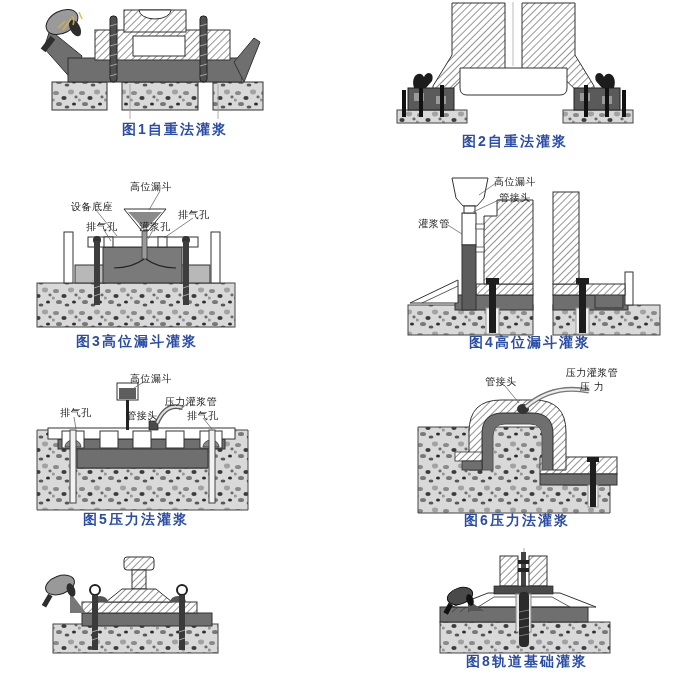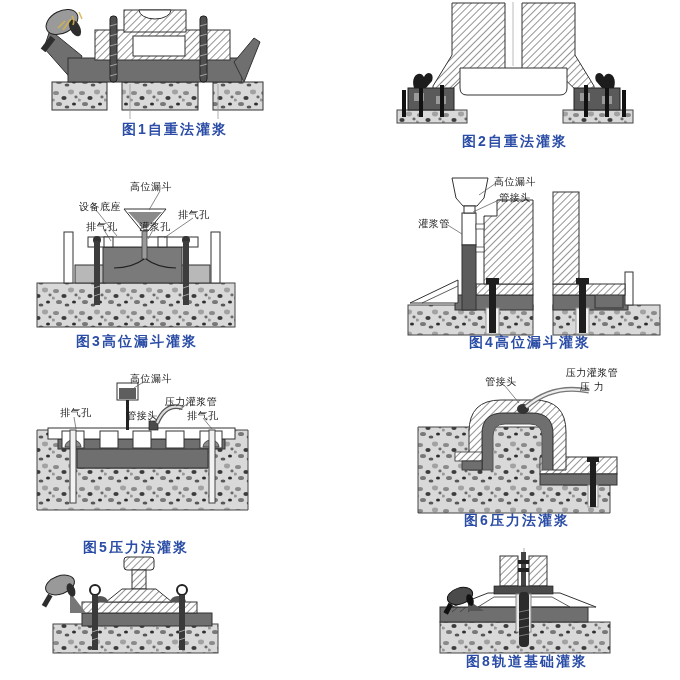--- a/index.html
+++ b/index.html
@@ -292,26 +292,26 @@
       <ellipse cx="470" cy="600" rx="3.5" ry="6" transform="rotate(-18 470 600)" fill="#111"></ellipse>
       <rect x="446" y="603" width="5" height="11" transform="rotate(28 448 608)" fill="#111"></rect>
     </g>
   </g>
 </svg>
 
   <div class="caption" style="left:95px;top:121px;width:160px">图1自重法灌浆</div>
   <div class="caption" style="left:435px;top:133px;width:160px">图2自重法灌浆</div>
   <div class="caption" style="left:42px;top:333px;width:190px">图3高位漏斗灌浆</div>
   <div class="caption" style="left:435px;top:334px;width:190px">图4高位漏斗灌浆</div>
-  <div class="caption" style="left:56px;top:539px;width:160px">图5压力法灌浆</div>
+  <div class="caption" style="left:56px;top:511px;width:160px">图5压力法灌浆</div>
   <div class="caption" style="left:437px;top:512px;width:160px">图6压力法灌浆</div>
   <div class="caption" style="left:437px;top:653px;width:180px">图8轨道基础灌浆</div>
 
   <span class="lbl" style="left:151px;top:180px">高位漏斗</span>
-  <span class="lbl" style="left:100px;top:200px">设备底座</span>
+  <span class="lbl" style="left:92px;top:200px">设备底座</span>
   <span class="lbl" style="left:102px;top:220px">排气孔</span>
   <span class="lbl" style="left:155px;top:220px">灌浆孔</span>
   <span class="lbl" style="left:194px;top:208px">排气孔</span>
 
   <span class="lbl" style="left:515px;top:175px">高位漏斗</span>
   <span class="lbl" style="left:515px;top:191px">管接头</span>
   <span class="lbl" style="left:434px;top:217px">灌浆管</span>
 
   <span class="lbl" style="left:151px;top:372px">高位漏斗</span>
   <span class="lbl" style="left:76px;top:406px">排气孔</span>

